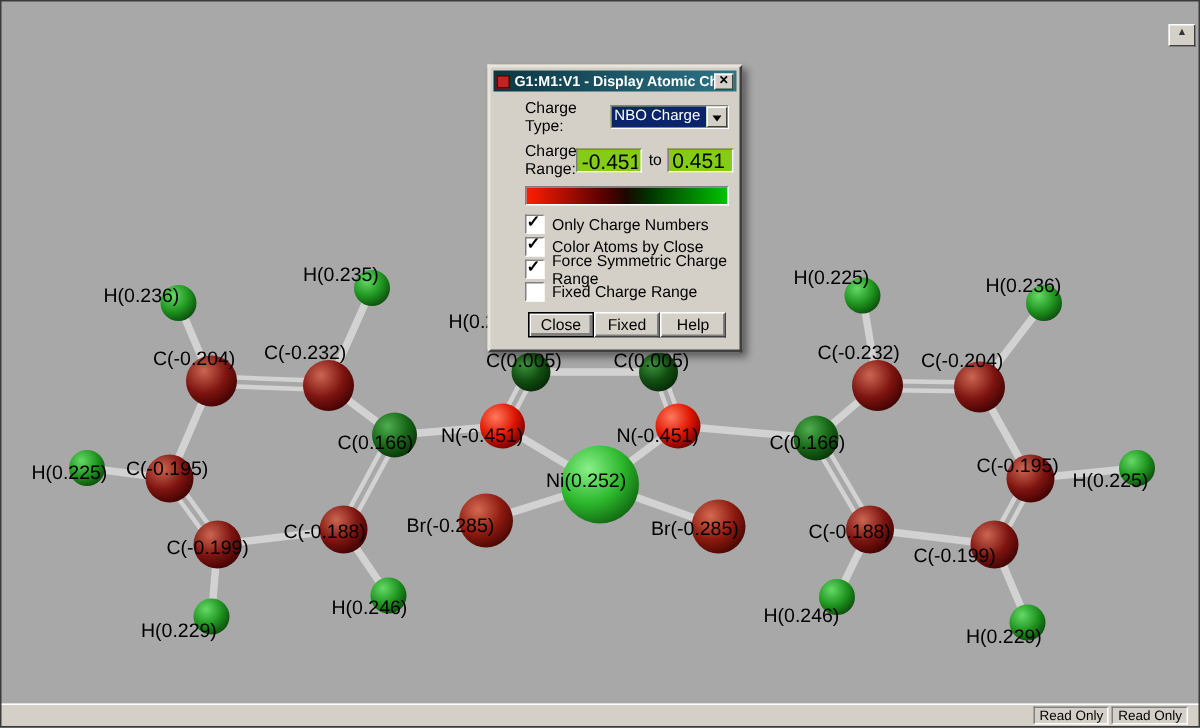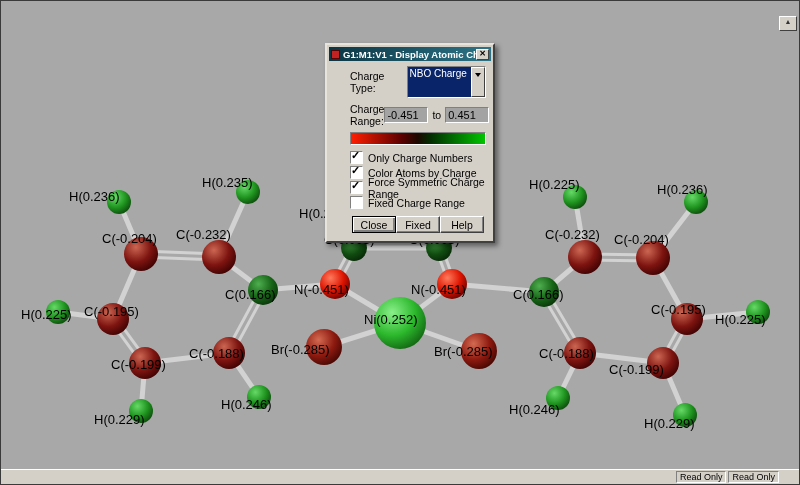--- a/index.html
+++ b/index.html
@@ -46,49 +46,49 @@
     display:flex;align-items:center;padding:0 2px;}
   .dialog-icon{width:9px;height:9px;background:#c22222;border:1px solid #5a0000;
     margin-right:3px;flex:0 0 auto;box-sizing:border-box;}
   .dialog-title{color:#fff;font-size:9.5px;font-weight:bold;flex:1;white-space:nowrap;overflow:hidden;}
   .dialog-close{width:13px;height:11px;background:#d4d0c8;border:1px solid;
     border-color:#ffffff #404040 #404040 #ffffff;position:relative;padding:0;flex:0 0 auto;}
   .dialog-close::before{content:"✕";position:absolute;left:0;right:0;top:-1px;
     text-align:center;font-size:8px;font-weight:bold;color:#000;}
   .dialog-body{padding:5px 5px 6px;margin-left:16px;}
   .row{display:flex;align-items:center;margin-bottom:5px;}
-  .combo{margin-left:auto;width:88px;height:32px;display:flex;box-sizing:border-box;
+  .combo{margin-left:auto;width:88px;height:16px;display:flex;box-sizing:border-box;
     border:1px solid;border-color:#808080 #ffffff #ffffff #808080;background:#bef264;}
   .combo-text{flex:1;background:#0a246a;color:#fff;font-size:10px;line-height:14px;
     padding:0 2px;white-space:nowrap;overflow:hidden;}
   .combo-btn{width:14px;background:#d4d0c8;border:1px solid;
     border-color:#ffffff #404040 #404040 #ffffff;position:relative;padding:0;}
   .combo-btn::before{content:"";position:absolute;left:3px;top:5px;
     border:3px solid transparent;border-top:4px solid #000;}
-  .range-input{width:38px;height:14px;font-size:11px;font-family:inherit;background:#a3a3a3;
+  .range-input{width:38px;height:14px;font-size:14px;font-family:inherit;background:#84cc16;
     border:1px solid;border-color:#808080 #ffffff #ffffff #808080;padding:0 2px;box-sizing:content-box;}
   .to-label{margin:0 4px;}
   .gradient-bar{height:11px;margin:2px 0 6px 0;
     border:1px solid;border-color:#808080 #ffffff #ffffff #808080;}
   .checkbox-row{display:flex;align-items:center;margin:2px 0;height:13px;}
   .checkbox{width:11px;height:11px;background:#fff;margin-right:5px;position:relative;
     border:1px solid;border-color:#808080 #ffffff #ffffff #808080;flex:0 0 auto;}
   .checkbox .tick{position:absolute;top:-3px;left:0;font-size:11px;font-weight:bold;
     color:#000;visibility:hidden;}
   .checkbox.checked .tick{visibility:visible;}
   .button-row{display:flex;justify-content:space-between;margin-top:7px;padding:0 2px;}
   .dlg-btn{width:46px;height:17px;background:#d4d0c8;font-size:10.5px;font-family:inherit;
     border:1px solid;border-color:#ffffff #404040 #404040 #ffffff;
     box-shadow:inset -1px -1px 0 #808080;padding:0;}
   .dlg-btn.default{border-color:#000;box-shadow:inset 1px 1px 0 #ffffff,inset -2px -2px 0 #808080;}
   
   .statusbar{position:absolute;left:0;right:0;bottom:0;height:14px;z-index:5;
     background:#d4d0c8;border-top:1px solid #ffffff;
     display:flex;align-items:center;justify-content:flex-end;gap:2px;
-    padding:0 20px;font-size:9px;color:#000;}
+    padding:0 7px;font-size:9px;color:#000;}
   .status-cell{border:1px solid;border-color:#808080 #ffffff #ffffff #808080;
     padding:0 3px;height:10px;line-height:10px;background:#d4d0c8;white-space:nowrap;}
 </style>
 </head>
 <body>
 
 <div class="window" style="background: rgb(168, 168, 168);">
 
   <svg class="mol-svg" id="mol-svg" width="800" height="485" viewBox="0 0 800 485">
       <defs>
@@ -276,21 +276,21 @@
       <div class="checkbox-row">
         <span class="checkbox checked">
             <span class="tick">✓</span>
           </span>
         <span>Only Charge Numbers</span>
       </div>
       <div class="checkbox-row">
         <span class="checkbox checked">
             <span class="tick">✓</span>
           </span>
-        <span>Color Atoms by Charge</span>
+        <span>Color Atoms by Close</span>
       </div>
       <div class="checkbox-row">
         <span class="checkbox checked">
             <span class="tick">✓</span>
           </span>
         <span>Force Symmetric Charge Range</span>
       </div>
       <div class="checkbox-row">
         <span class="checkbox"></span>
         <span>Fixed Charge Range</span>

